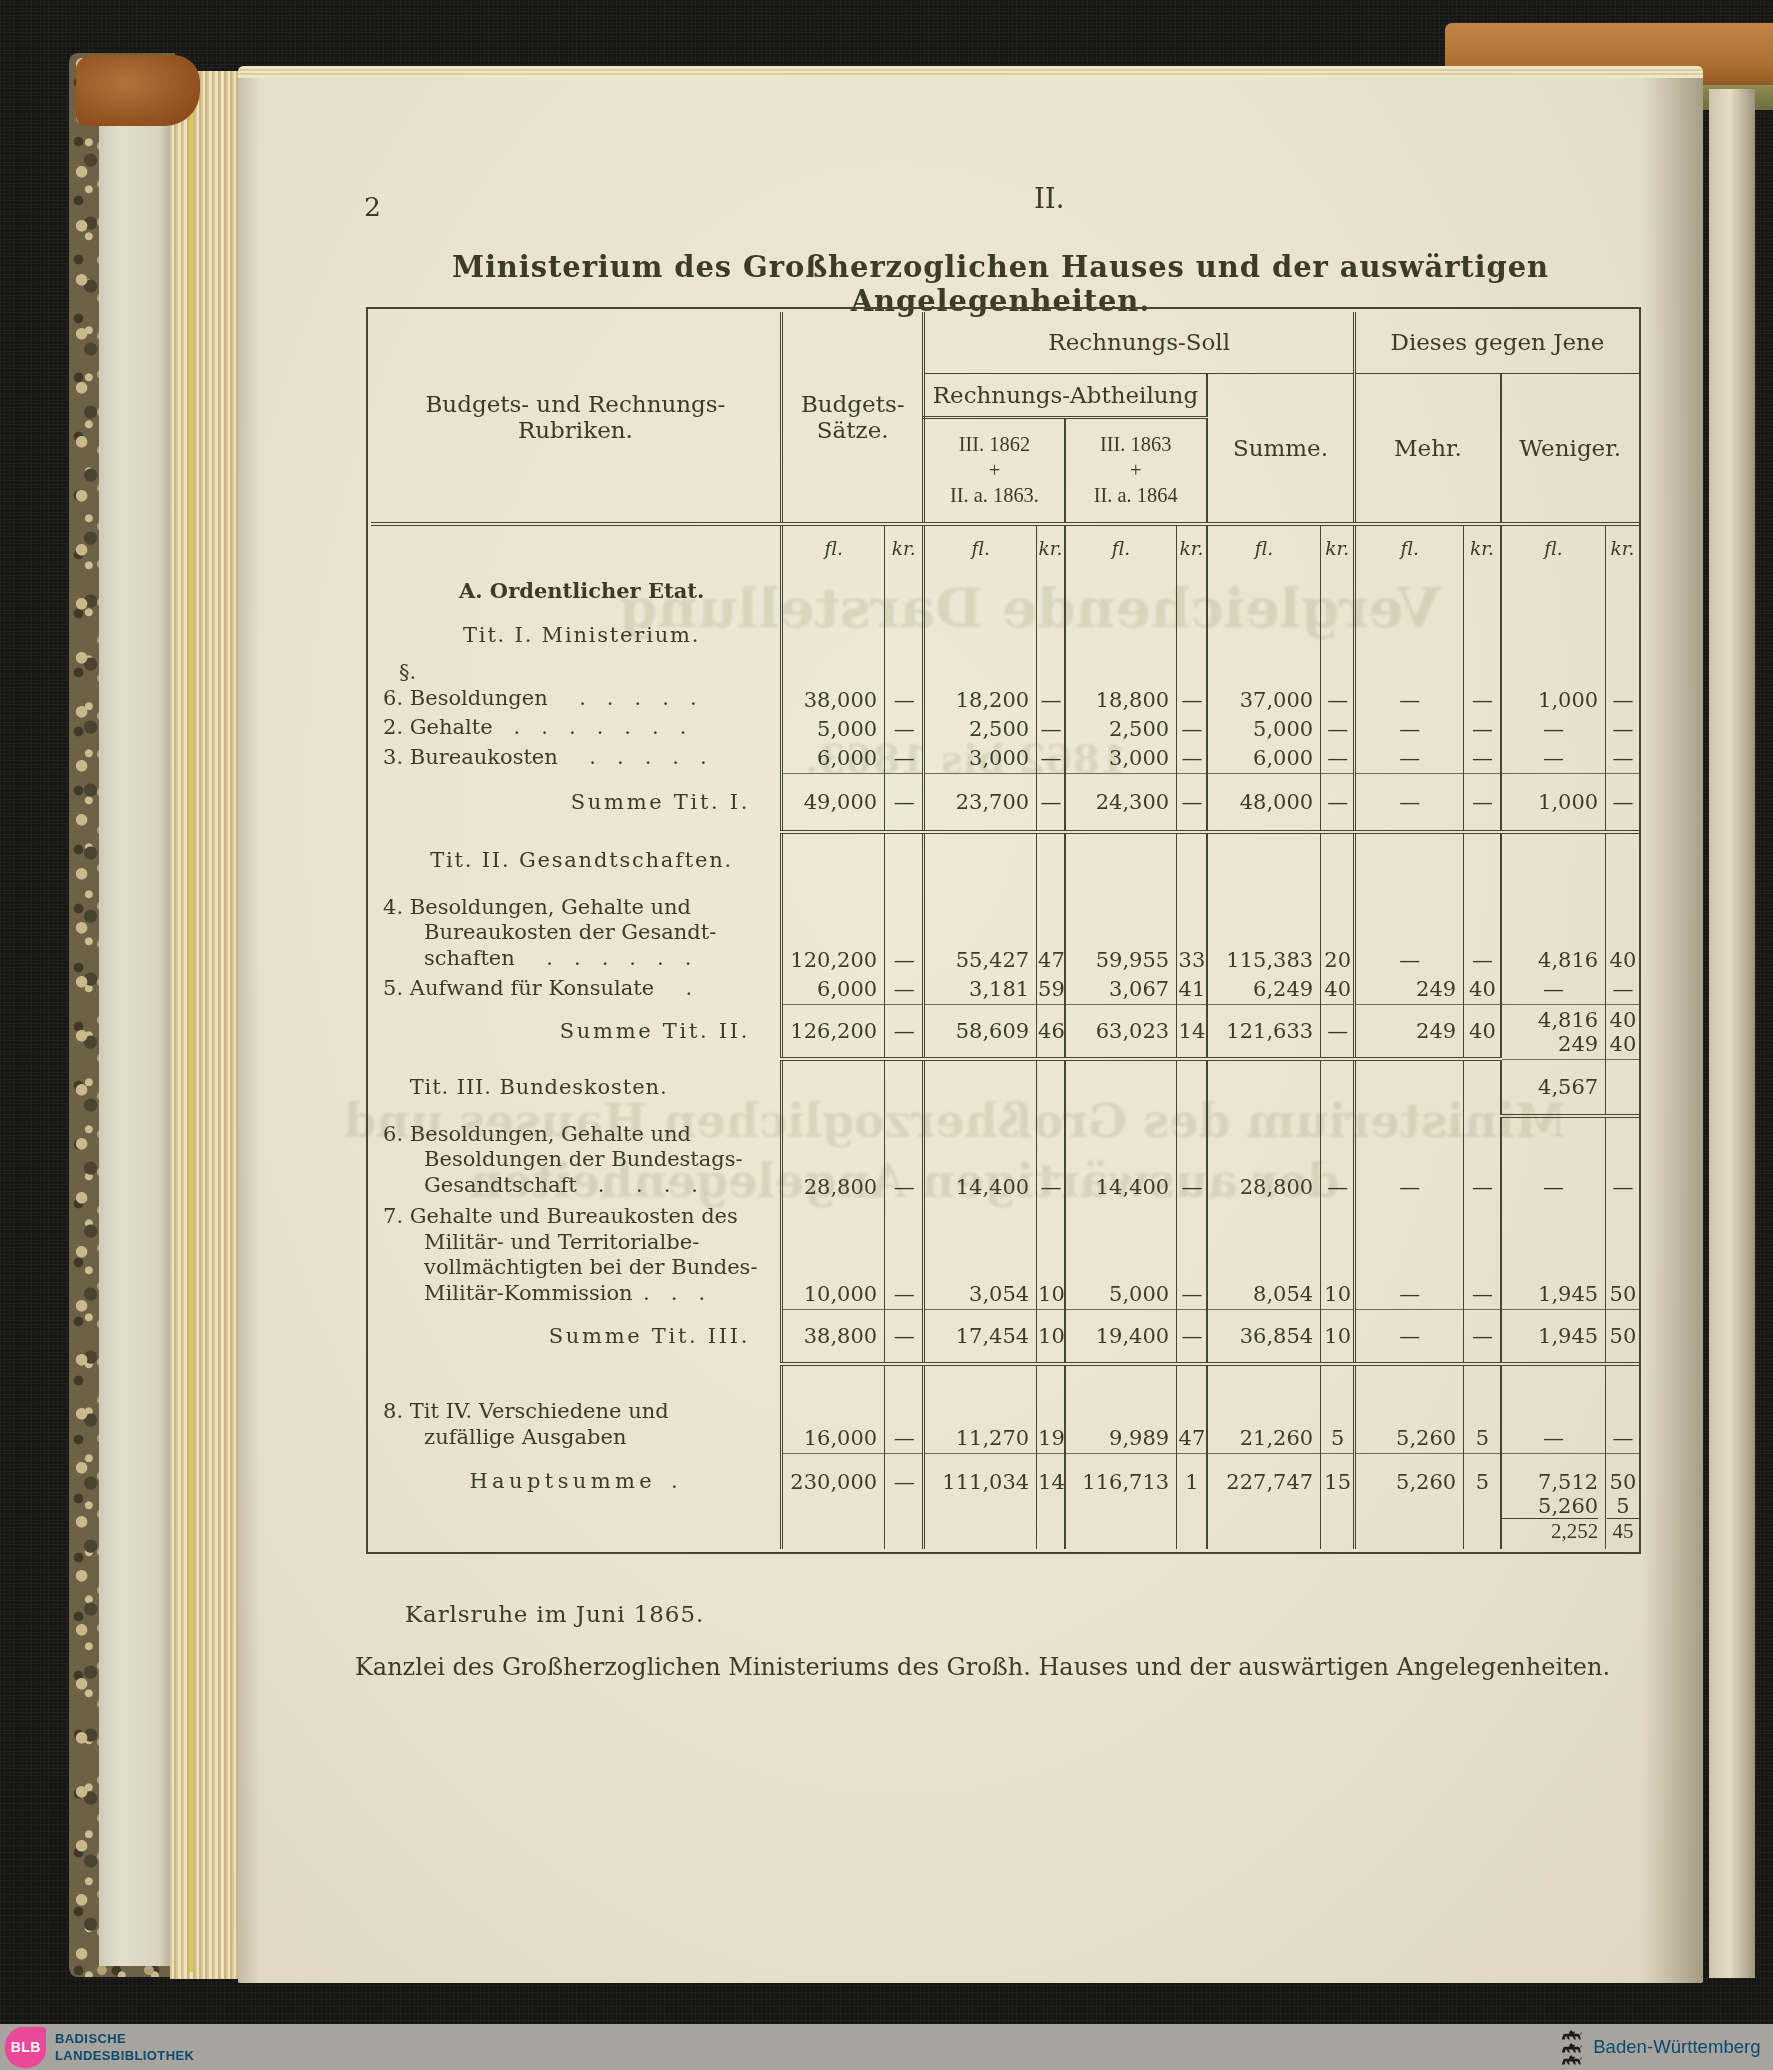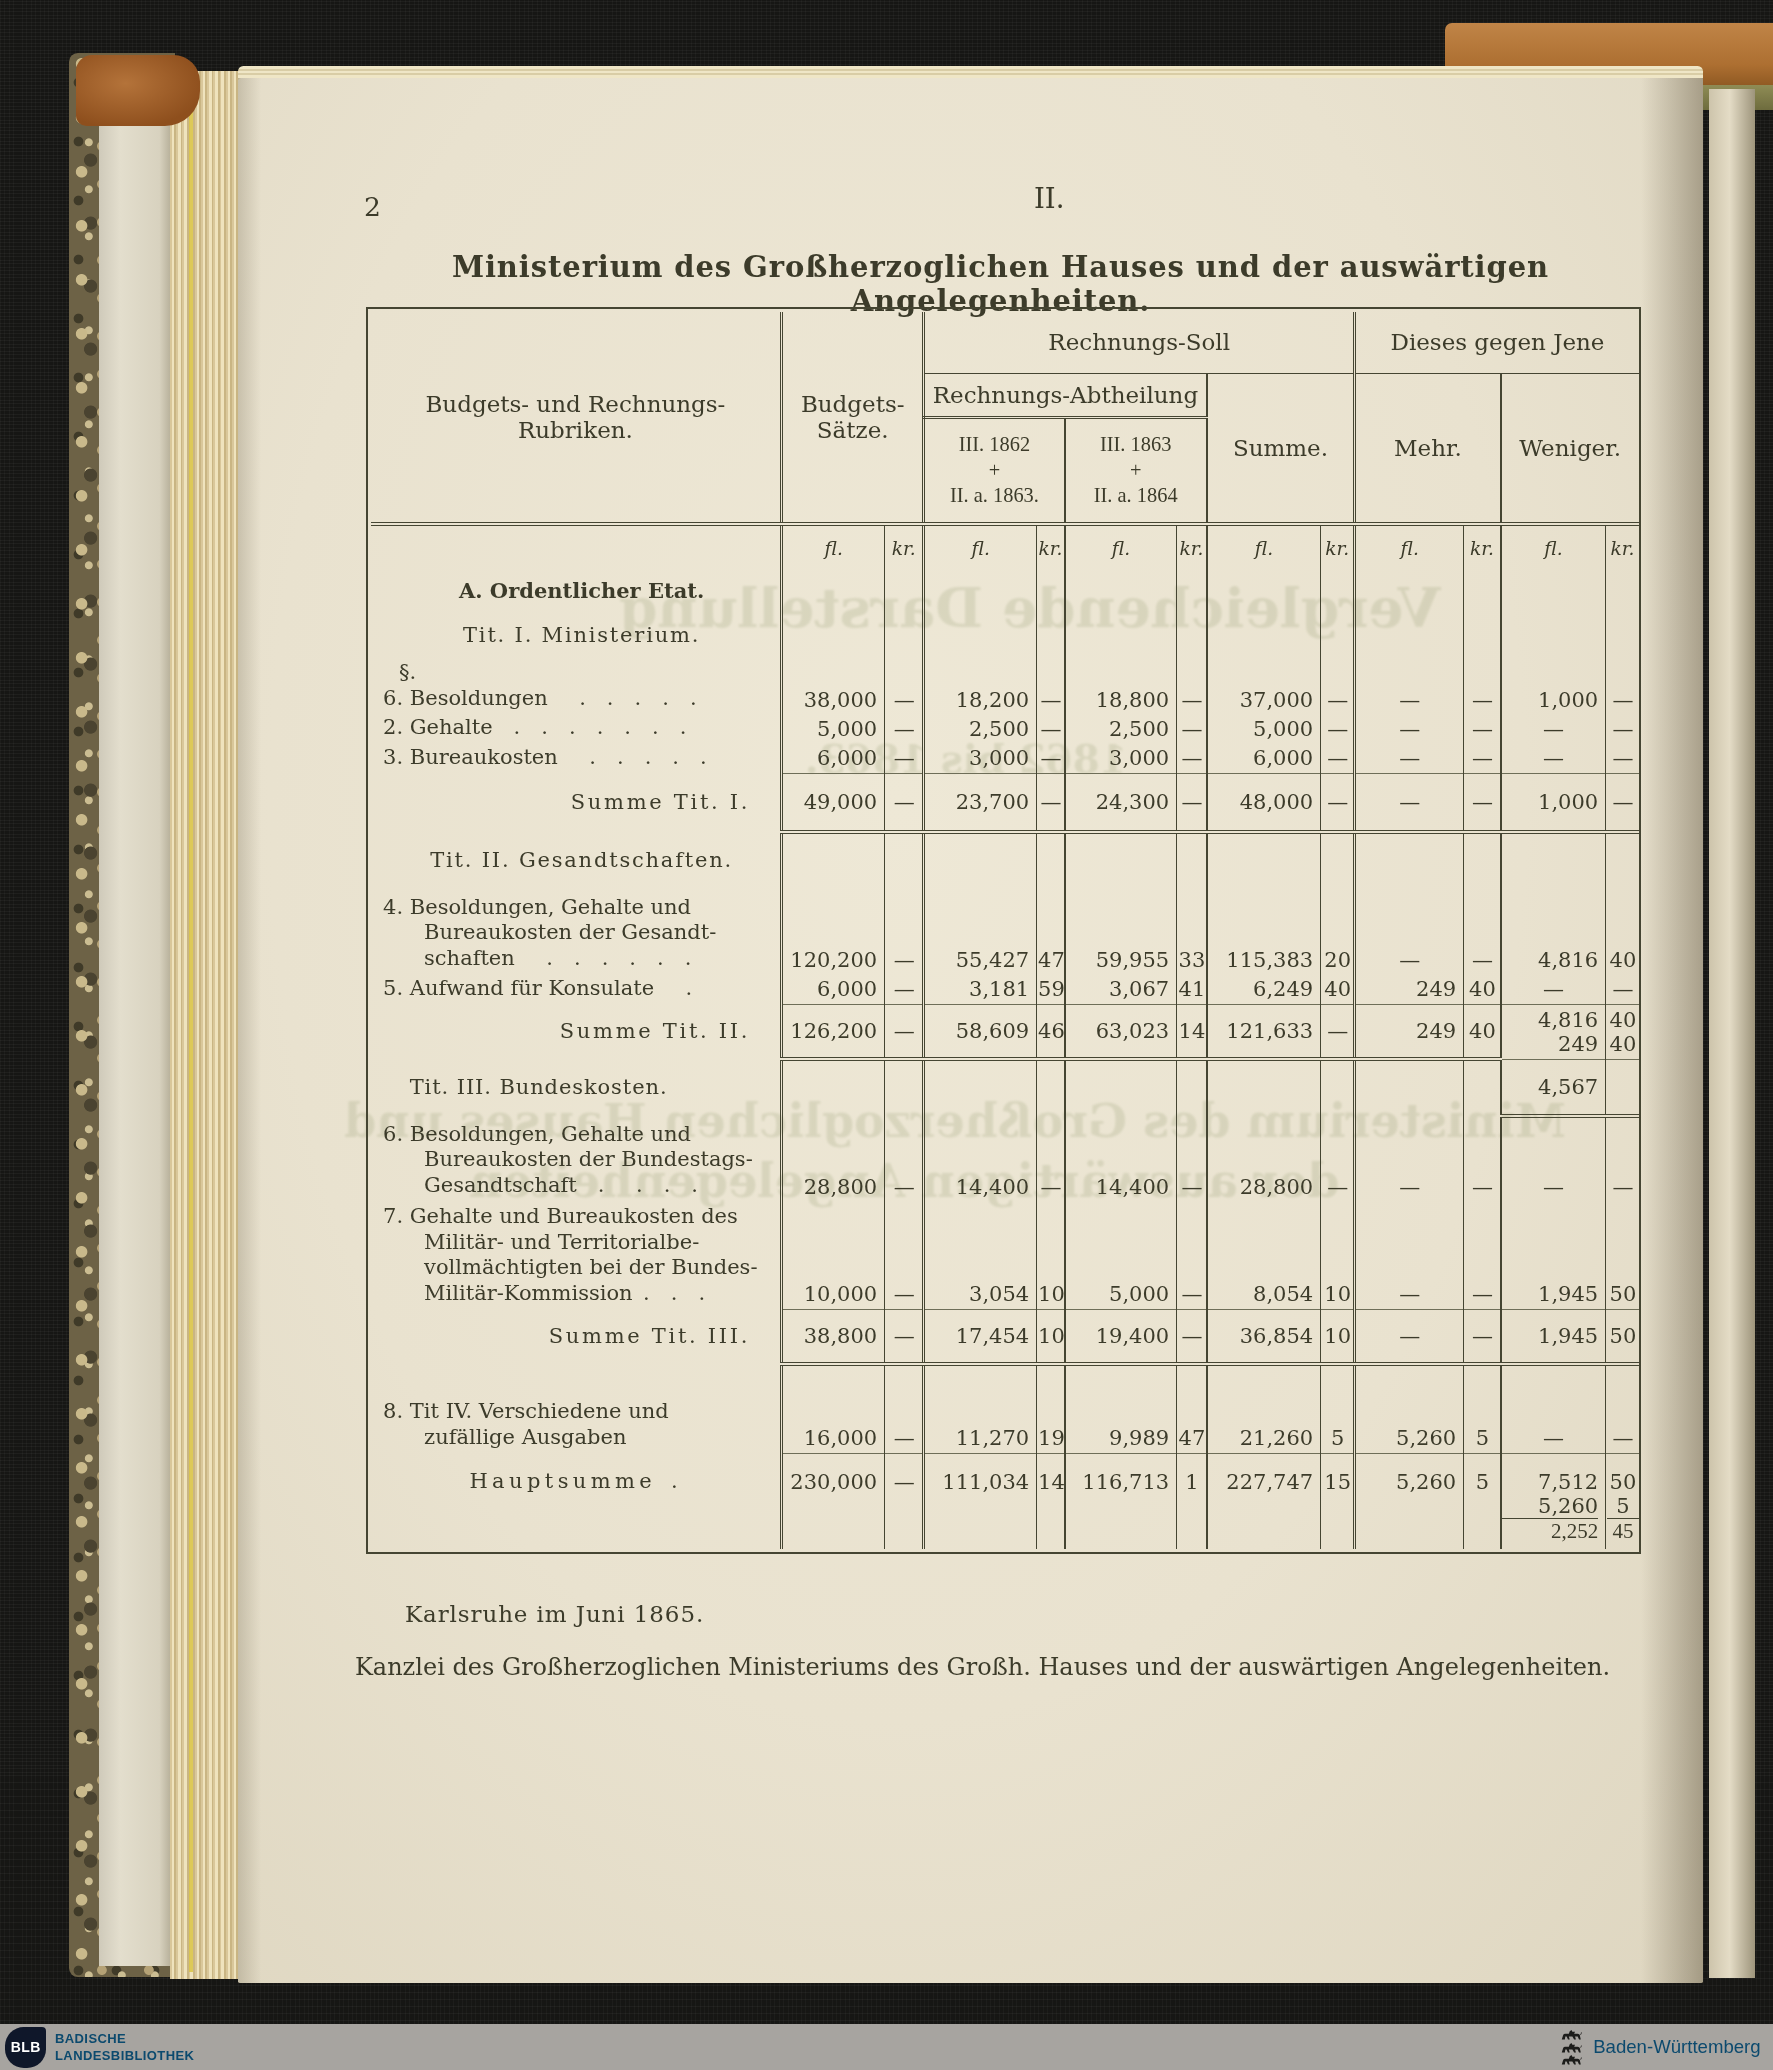--- a/index.html
+++ b/index.html
@@ -149,21 +149,21 @@
   .chancery{position:absolute;left:53px;top:1575px;width:1383px;text-align:center;font-size:24px;}
   .signature{position:absolute;left:53px;top:1624px;width:1383px;text-align:center;font-size:24px;letter-spacing:3.5px;}
   
   .library-bar{
     position:absolute;left:0;top:2024px;width:1773px;height:46px;
     background:#a7a4a0;display:flex;align-items:center;
     font-family:"Liberation Sans",sans-serif;
   }
   .blb-badge{
     position:absolute;left:5.3px;top:2.7px;width:41px;height:41px;
-    background:#0f172a;color:#fff;
+    background:#ec4899;color:#fff;
     border-radius:46% 10% 46% 46%;
     display:flex;align-items:center;justify-content:center;
     font-size:14px;font-weight:bold;letter-spacing:0.4px;
   }
   .library-name{
     position:absolute;left:55px;top:7px;
     font-size:13px;font-weight:bold;color:#0c4a6e;line-height:1.3;letter-spacing:0.4px;
   }
   .state-logo{
     position:absolute;right:12.4px;top:1.8px;height:43px;display:flex;align-items:center;gap:10.6px;
@@ -475,21 +475,21 @@
             <td class="vs fl"></td>
             <td class="vt kr"></td>
             <td class="vd fl"></td>
             <td class="vt kr"></td>
             <td class="vs fl wbox">4,567</td>
             <td class="vt kr wbox"></td>
           </tr>
           <tr class="r-item" style="height: 85px;">
             <td class="c-rub">
               <div class="labln first">6. Besoldungen, Gehalte und</div>
-              <div class="labln cont">Bureaukosten der Bundestags-</div>
+              <div class="labln cont">Besoldungen der Bundestags-</div>
               <div class="labln cont">Gesandtschaft .  .  .  .</div>
             </td>
             <td class="vd fl">28,800</td>
             <td class="vt kr dash">—</td>
             <td class="vd fl">14,400</td>
             <td class="vt kr dash">—</td>
             <td class="vs fl">14,400</td>
             <td class="vt kr dash">—</td>
             <td class="vs fl">28,800</td>
             <td class="vt kr dash">—</td>

